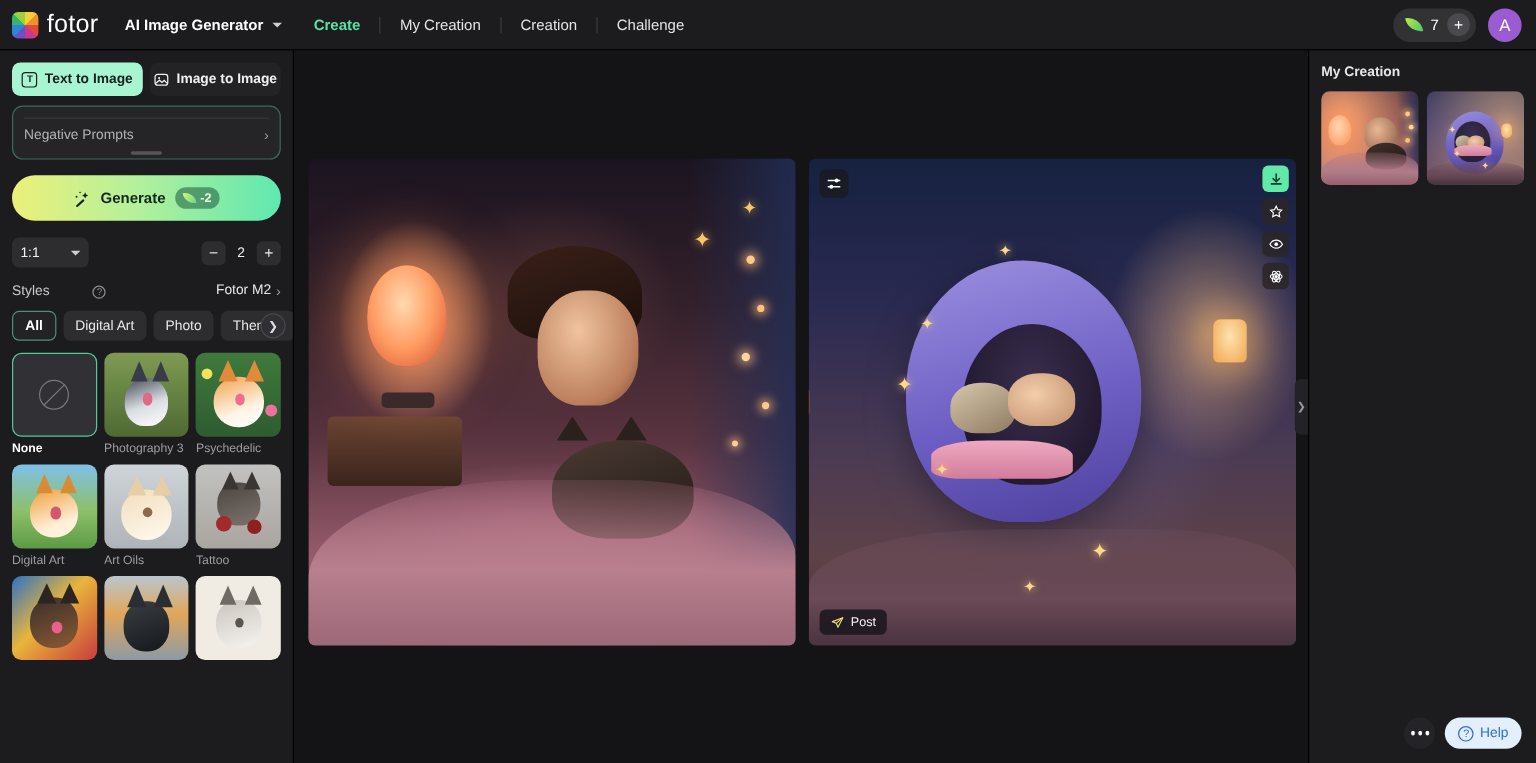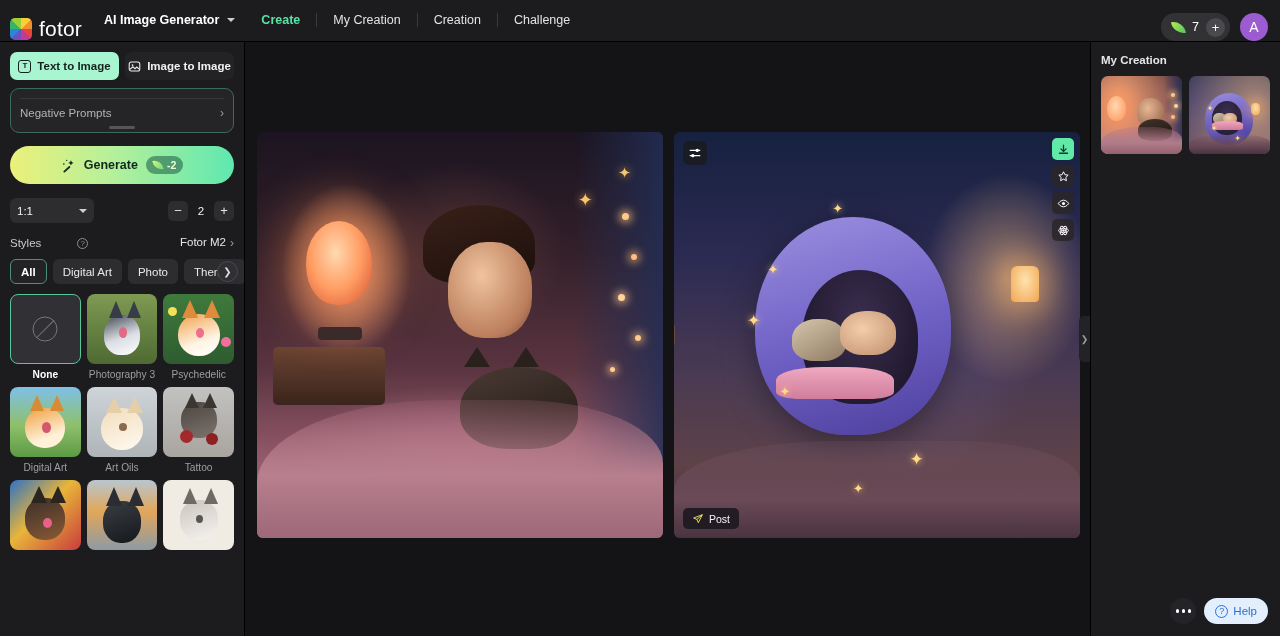--- a/index.html
+++ b/index.html
@@ -9,21 +9,21 @@
     font-family: "Liberation Sans", sans-serif;
     color: #fff;
     overflow: hidden;
   }
   #app { position: relative; width: 1280px; height: 636px; display: flex; flex-direction: column; }
 
   
   .header {
     height: 42px; min-height: 42px;
     background: #1c1c1e;
-    display: flex; align-items: flex-end;
+    display: flex; align-items: center;
     padding: 0 12px 0 10px;
     border-bottom: 1px solid #000;
     position: relative; z-index: 40;
   }
   .logo-wrap { display: flex; align-items: center; gap: 7px; margin-right: 22px; }
   .logo-mark {
     width: 22px; height: 22px; border-radius: 5px; position: relative; overflow: hidden;
     background:
       conic-gradient(from 0deg,
         #f7d038 0deg 45deg,
@@ -142,21 +142,21 @@
     font-size: 10.5px; color: #eaffd9; font-weight: 700;
   }
   .leaf-sm {
     width: 10px; height: 10px;
     background: linear-gradient(135deg,#d7f57a,#6fd77f);
     border-radius: 0 100% 0 100%; transform: rotate(-10deg);
   }
 
   .row-ar { display: flex; align-items: center; padding: 14px 10px 0 10px; }
   .ar-select {
-    width: 84px; height: 25px; background: #2d2d30; border-radius: 6px;
+    width: 64px; height: 25px; background: #2d2d30; border-radius: 6px;
     display: flex; align-items: center; justify-content: space-between;
     padding: 0 7px; font-size: 11.5px; cursor: pointer; color: #f0f0f2;
   }
   .stepper { margin-left: auto; display: flex; align-items: center; gap: 9px; }
   .step-btn {
     width: 20px; height: 20px; border-radius: 5px; background: #2d2d30;
     display: flex; align-items: center; justify-content: center;
     font-size: 13px; line-height: 1; color: #e6e6e8; cursor: pointer;
   }
   .step-val { font-size: 11.5px; color: #f0f0f2; min-width: 8px; text-align: center; }
@@ -191,21 +191,21 @@
     display: grid; grid-template-columns: repeat(3, 1fr); gap: 7px 6px;
     padding: 10px 10px 0 10px; overflow: hidden;
   }
   .style-cell { cursor: pointer; }
   .style-thumb {
     width: 100%; height: 70px; border-radius: 8px; overflow: hidden; position: relative;
     background: #2a2a2d;
   }
   .style-cell.selected .style-thumb { border: 1.5px solid #57c79b; background: #303035; }
   .style-name {
-    font-size: 10.2px; color: #9d9da3; text-align: center; margin-top: 5px;
+    font-size: 10.2px; color: #9d9da3; margin-top: 5px;
     white-space: nowrap; overflow: hidden; text-overflow: ellipsis;
   }
   .style-cell.selected .style-name { color: #fff; font-weight: 700; }
   .none-circle {
     position: absolute; left: 50%; top: 50%; transform: translate(-50%,-50%);
     width: 25px; height: 25px; border-radius: 50%; border: 1.3px solid #76767c;
   }
   .none-circle::after {
     content: ""; position: absolute; left: 50%; top: -1px; width: 1.3px; height: 25px;
     background: #76767c; transform: translateX(-50%) rotate(45deg); transform-origin: center;

